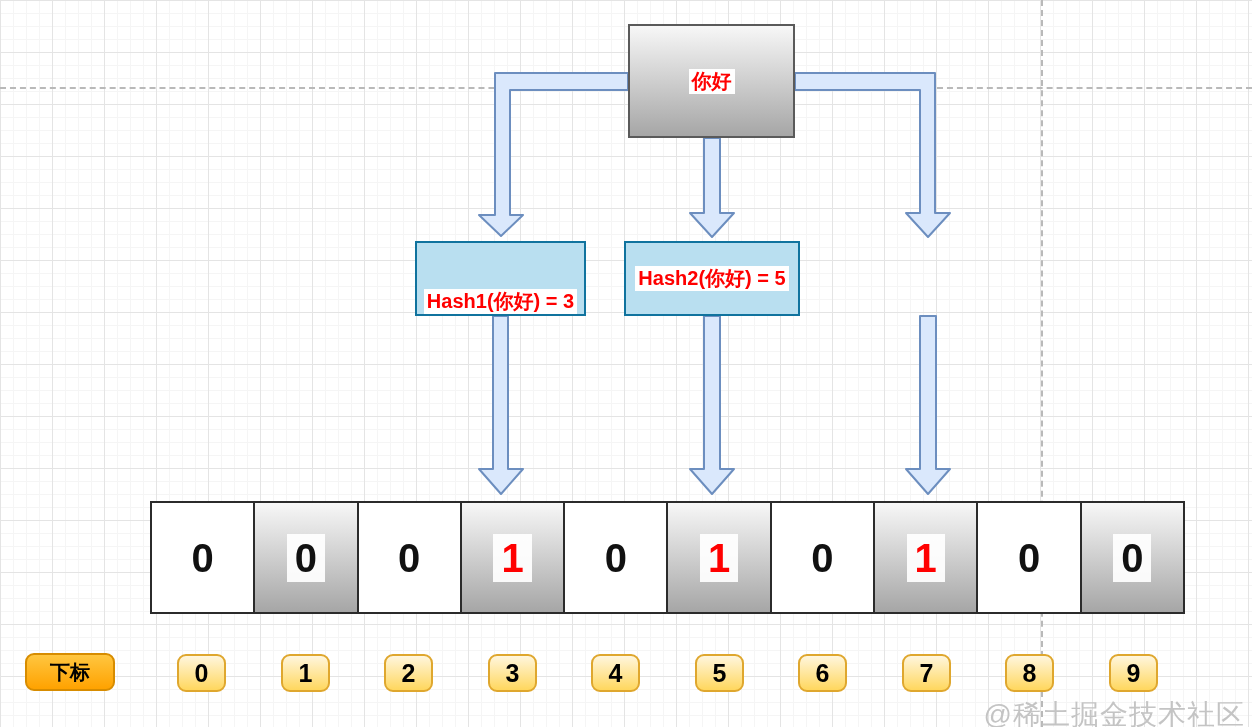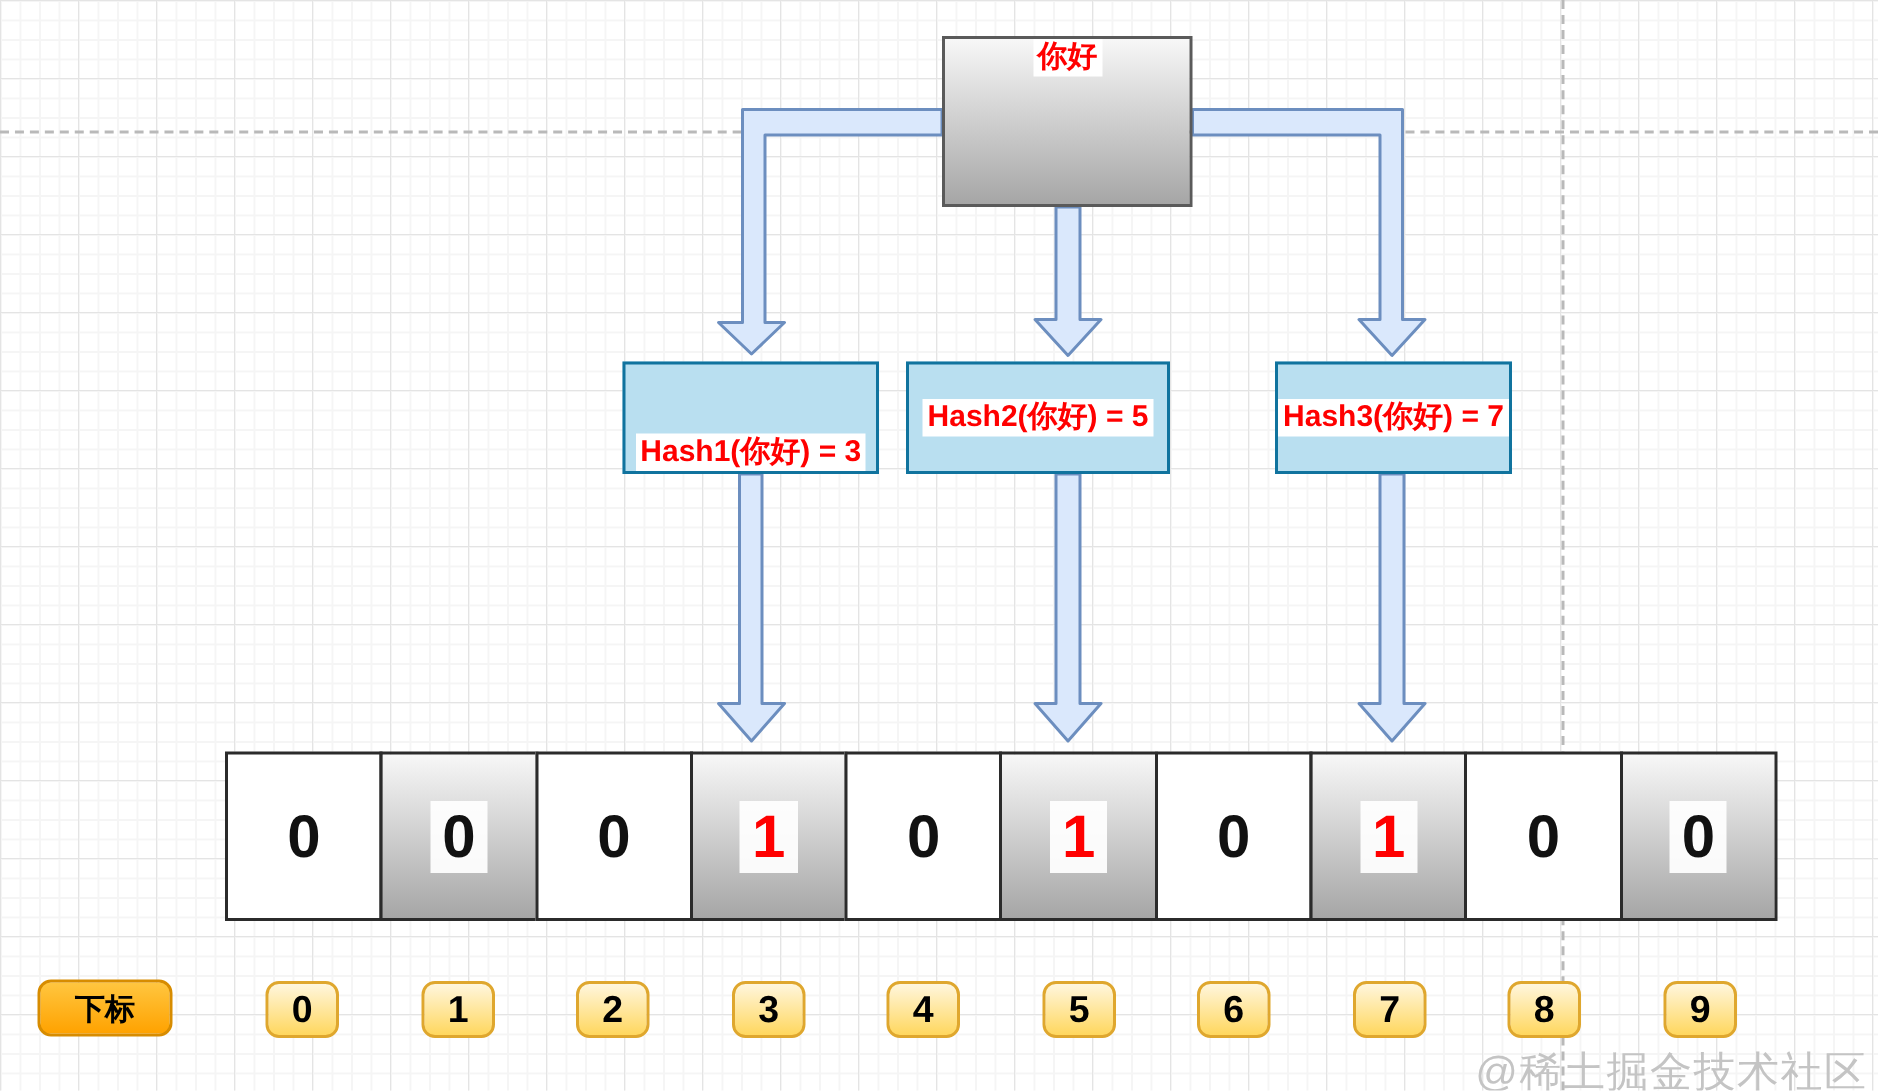--- a/index.html
+++ b/index.html
@@ -23,36 +23,36 @@
   .page-divider-v{
     position:absolute;left:1041px;top:0;height:727px;width:0;
     border-left:2px dashed #b9b9b9;z-index:1;
   }
   .arrow-layer{position:absolute;left:0;top:0;z-index:2;}
   .arrow{fill:#dae8fc;stroke:#6c8ebf;stroke-width:2;stroke-linejoin:round;}
   .input-box{
     position:absolute;left:628px;top:24px;width:167px;height:114px;
     background:linear-gradient(#f7f7f7,#a6a6a6);
     border:2px solid #5a5a5a;
-    display:flex;align-items:flex-start;justify-content:center;
+    display:flex;align-items:center;justify-content:center;
     z-index:3;box-sizing:border-box;
   }
   .label-patch{
     background:#ffffff;padding:0 3px;
     font-weight:bold;color:#ff0000;font-size:20px;line-height:1.25;
     white-space:nowrap;
   }
   .hash-box{
     position:absolute;top:241px;height:75px;
     background:#b9dff0;border:2px solid #10739e;
     display:flex;align-items:center;justify-content:center;
     z-index:3;box-sizing:border-box;
   }
   .hash-box.h1{left:415px;width:171px;align-items:flex-end;}
-  .hash-box.h2{left:604px;width:176px;}
+  .hash-box.h2{left:624px;width:176px;}
   .hash-box.h3{left:850px;width:158px;}
   .bit-array{
     position:absolute;left:150px;top:501px;width:1035px;height:113px;
     display:flex;z-index:3;
   }
   .cell{
     flex:1;background:#ffffff;border:2px solid #2b2b2b;
     display:flex;align-items:center;justify-content:center;
     box-sizing:border-box;
   }
@@ -105,23 +105,20 @@
   <div class="input-box">
     <span class="label-patch">你好</span>
   </div>
 
   <div class="hash-box h1">
     <span class="label-patch">Hash1(你好) = 3</span>
   </div>
   <div class="hash-box h2">
     <span class="label-patch">Hash2(你好) = 5</span>
   </div>
-  <div class="hash-box h3">
-    <span class="label-patch">Hash3(你好) = 7</span>
-  </div>
 
   <div class="bit-array">
     <div class="cell">
         <span class="digit">0</span>
       </div>
     <div class="cell shaded">
         <span class="digit">0</span>
       </div>
     <div class="cell">
         <span class="digit">0</span>

